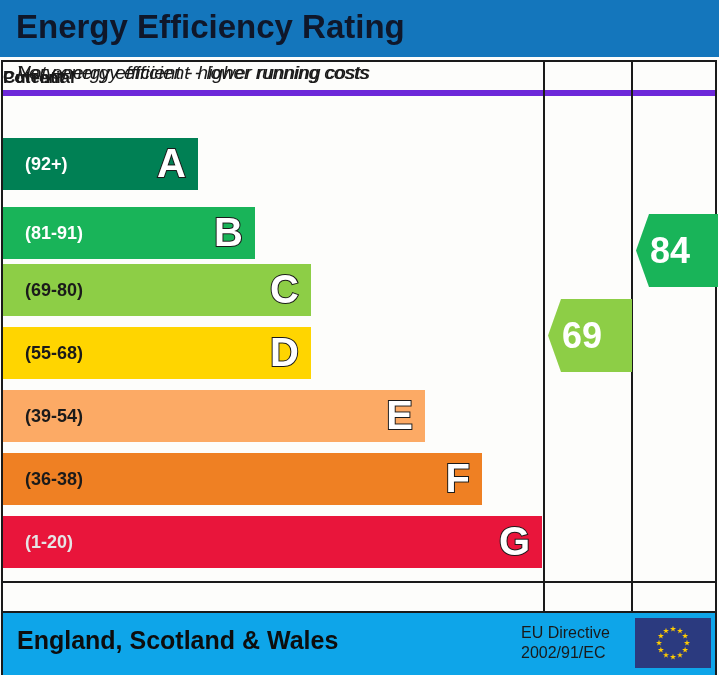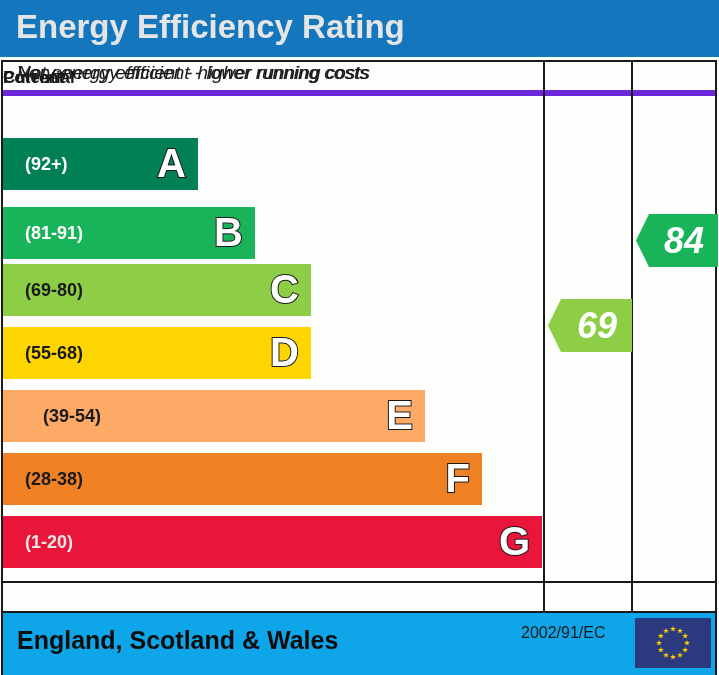--- a/index.html
+++ b/index.html
@@ -24,21 +24,21 @@
     position: absolute;
     left: 0; top: 0;
     width: 719px; height: 57px;
     background: #1476bc;
   }
   .titlebar-text {
     position: absolute;
     left: 16px; top: 8px;
     font-size: 33px;
     font-weight: bold;
-    color: #e5e5e5;
+    color: #0f172a;
     letter-spacing: 0px;
     white-space: nowrap;
   }
 
   
   .frame {
     position: absolute;
     left: 1px; top: 60px;
     width: 716px; height: 553px;
     border: 2px solid #1a1a1a;
@@ -124,26 +124,25 @@
     font-weight: bold;
     color: #ffffff;
     -webkit-text-stroke: 2px #1a1a1a;
     paint-order: stroke fill;
     line-height: 1;
   }
 
   
   .rating {
     position: absolute;
-    height: 53px;
+    height: 73px;
     display: flex;
     align-items: center;
-    justify-content: center;
+    justify-content: flex-start;
     clip-path: polygon(0% 50%, 13px 0%, 100% 0%, 100% 100%, 13px 100%);
-    font-style: italic;
   }
   .rating-value {
     font-size: 36px;
     font-weight: bold;
     color: #ffffff;
     line-height: 1;
     padding-left: 14px;
   }
 
   
@@ -215,25 +214,25 @@
         </div>
         <div class="band" style="top: 126px; width: 308px; background: rgb(141, 206, 70); text-decoration: underline;">
           <span class="band-range" style="color: rgb(26, 26, 26);">(69-80)</span>
           <span class="band-letter">C</span>
         </div>
         <div class="band" style="top: 189px; width: 308px; background: rgb(255, 213, 0);">
           <span class="band-range" style="color: rgb(26, 26, 26);">(55-68)</span>
           <span class="band-letter">D</span>
         </div>
         <div class="band" style="top: 252px; width: 422px; background: rgb(252, 170, 101);">
-          <span class="band-range" style="color: rgb(26, 26, 26); margin-left: 18px;">(39-54)</span>
+          <span class="band-range" style="color: rgb(26, 26, 26);">(39-54)</span>
           <span class="band-letter">E</span>
         </div>
         <div class="band" style="top: 315px; width: 479px; background: rgb(239, 128, 35);">
-          <span class="band-range" style="color: rgb(26, 26, 26);">(28-38)</span>
+          <span class="band-range" style="color: rgb(26, 26, 26);">(36-38)</span>
           <span class="band-letter">F</span>
         </div>
         <div class="band" style="top: 378px; width: 539px; background: rgb(233, 21, 59);">
           <span class="band-range" style="color: #e5e5e5; text-align: right;">(1-20)</span>
           <span class="band-letter">G</span>
         </div>
       </div>
 
     <div>
         <div class="rating" style="left: 545px; top: 237px; width: 84px; background: rgb(141, 206, 70);">
@@ -244,20 +243,21 @@
         </div>
       </div>
 
     <div class="rule-bottom"></div>
     <div class="caption noselect">Not energy efficient - higher running costs</div>
   </div>
 
   <div class="footer">
     <div class="footer-region noselect">England, Scotland &amp; Wales</div>
     <div class="footer-directive noselect">
+      <div>EU Directive</div>
       <div>2002/91/EC</div>
     </div>
     <div class="euflag">
       <svg viewBox="0 0 76 50">
         <rect x="0" y="0" width="76" height="50" fill="#2b3a7f"></rect>
         <g id="eu-stars" fill="#ffcc00">
             <path d="M38.00,7.80L38.72,10.01L41.04,10.01L39.16,11.38L39.88,13.59L38.00,12.22L36.12,13.59L36.84,11.38L34.96,10.01L37.28,10.01Z"></path>
             <path d="M45.00,9.68L45.72,11.89L48.04,11.89L46.16,13.25L46.88,15.46L45.00,14.10L43.12,15.46L43.84,13.25L41.96,11.89L44.28,11.89Z"></path>
             <path d="M50.12,14.80L50.84,17.01L53.17,17.01L51.29,18.38L52.01,20.59L50.12,19.22L48.24,20.59L48.96,18.38L47.08,17.01L49.41,17.01Z"></path>
             <path d="M52.00,21.80L52.72,24.01L55.04,24.01L53.16,25.38L53.88,27.59L52.00,26.22L50.12,27.59L50.84,25.38L48.96,24.01L51.28,24.01Z"></path>

